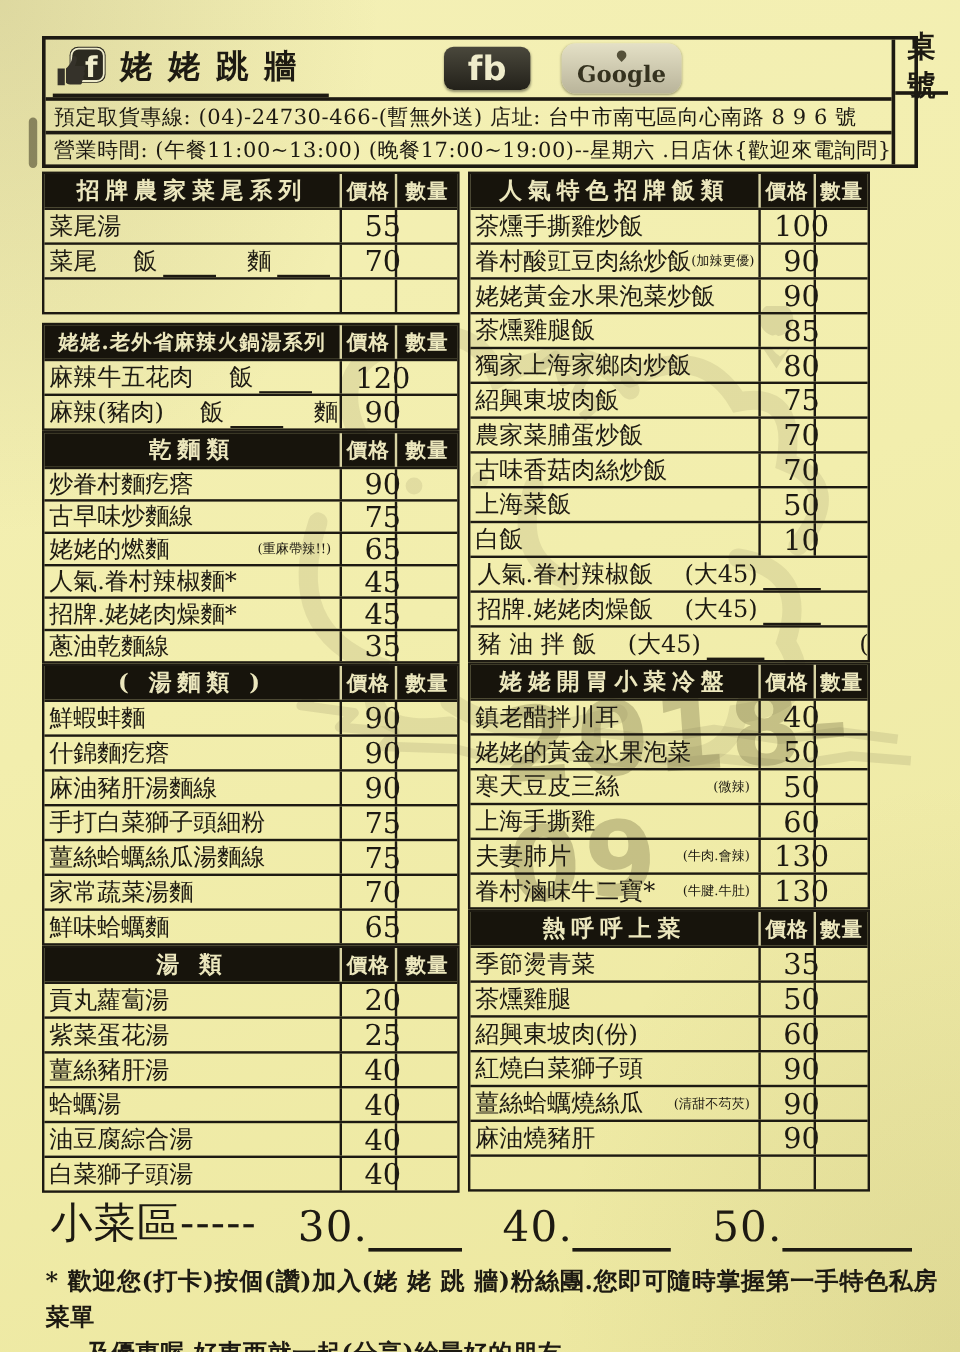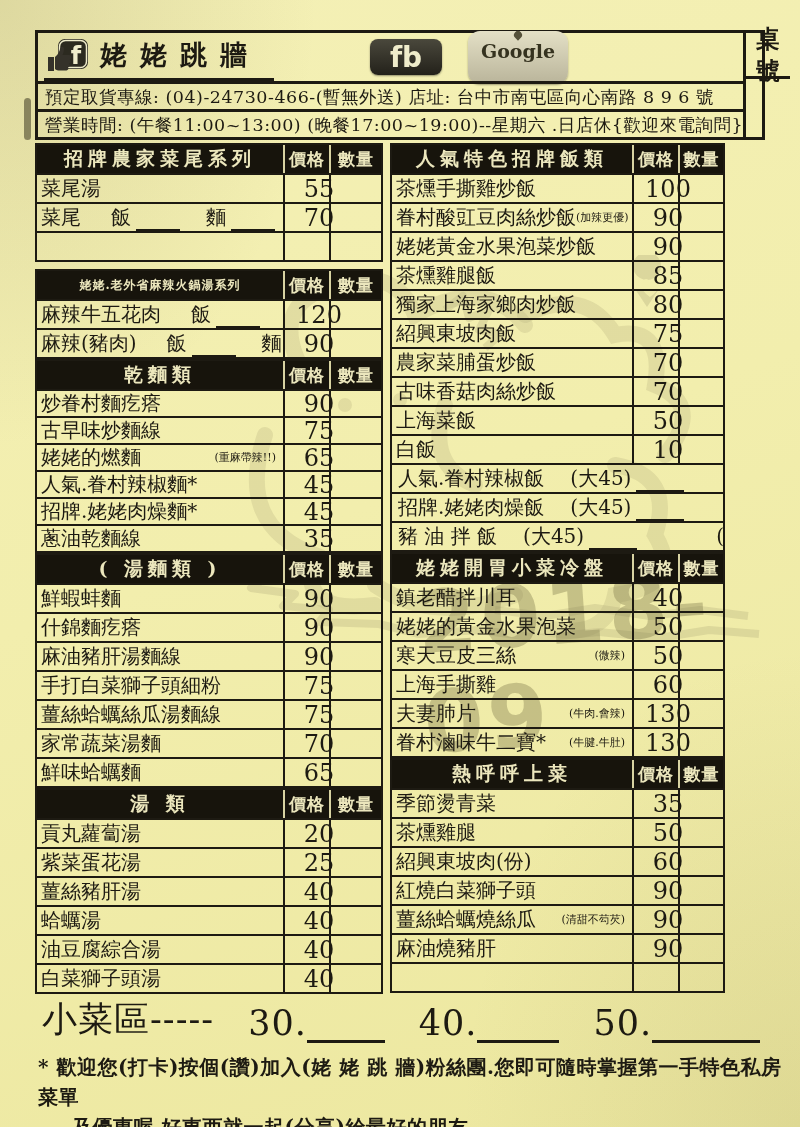--- a/index.html
+++ b/index.html
@@ -41,42 +41,42 @@
   .brand-wrap{display:flex;align-items:center;border-bottom:3px solid var(--ink);padding:2px 14px 3px 2px;}
   .brand{font-size:27px;font-weight:700;letter-spacing:13px;margin-left:10px;white-space:nowrap;}
   .fb-badge{
     width:72px;height:36px;margin-left:96px;border-radius:8px;
     background:linear-gradient(180deg,#4a483c,#23211a);
     color:#efeccb;display:flex;align-items:center;justify-content:center;
     font-family:"DejaVu Sans","Liberation Sans",sans-serif;font-weight:bold;font-size:28px;
     box-shadow:0 1px 2px rgba(0,0,0,.4);
   }
   .google-badge{
-    width:100px;height:53px;margin-left:26px;border-radius:12px;
+    width:100px;height:42px;margin-left:26px;border-radius:12px;
     background:linear-gradient(180deg,#e4e0c6,#b9b49a);
-    display:flex;flex-direction:column;align-items:center;
+    display:flex;flex-direction:column;align-items:center;justify-content:center;
     box-shadow:0 1px 2px rgba(0,0,0,.35);
   }
   .google-text{font-family:"DejaVu Serif","Liberation Serif",serif;font-weight:bold;font-size:19px;color:#35321f;line-height:1;}
   .pin{width:10px;height:10px;position:relative;margin-bottom:1px;}
   .pin::before{content:"";position:absolute;left:1px;top:0;width:8px;height:8px;border-radius:50% 50% 50% 0;transform:rotate(-45deg);background:#55513a;}
   .info-row{height:31px;border-top:3px solid var(--ink);display:flex;align-items:center;padding-left:7px;font-size:17.5px;letter-spacing:.5px;white-space:nowrap;}
   .tableno-col{width:86px;border-left:3px solid var(--ink);display:flex;flex-direction:column;}
   .tableno-label{height:46px;border-bottom:3px solid var(--ink);display:flex;align-items:center;justify-content:center;font-size:24px;font-weight:700;letter-spacing:10px;padding-left:10px;}
   .tableno-blank{flex:1;}
   
   .menu-col{position:absolute;top:143px;display:flex;flex-direction:column;}
   .menu-left{left:35px;width:348px;}
   .menu-right{left:390px;width:335px;}
   .mtable{border:2.5px solid var(--ink);}
   .mtable.gap-after{margin-bottom:7px;}
   .shead{display:flex;height:28px;background:var(--head-bg);color:var(--head-tx);}
   .shead .c{display:flex;align-items:center;justify-content:center;font-weight:700;}
   .shead .c.name{flex:1;font-size:19px;letter-spacing:5px;}
-  .shead.tight .c.name{font-size:12px;letter-spacing:1px;text-align:center;}
+  .shead.tight .c.name{font-size:17px;letter-spacing:1px;text-align:center;}
   .shead .c.price,.shead .c.qty{font-size:17px;letter-spacing:1px;border-left:2.5px solid #d8d3a2;}
   .c.price{width:46px;}
   .c.qty{width:52px;}
   .menu-right .c.qty{width:45px;}
   .row{display:flex;height:29px;border-top:2px solid var(--ink);}
   .mtable.compact .row{height:27px;}
   .name-cell{flex:1;display:flex;align-items:center;padding-left:4px;font-size:20px;white-space:nowrap;overflow:hidden;}
   .price-cell{width:46px;border-left:2px solid var(--ink);display:flex;align-items:center;justify-content:center;font-size:24px;padding-left:24px;}
   .qty-cell{width:52px;border-left:2px solid var(--ink);}
   .menu-right .qty-cell{width:45px;}

